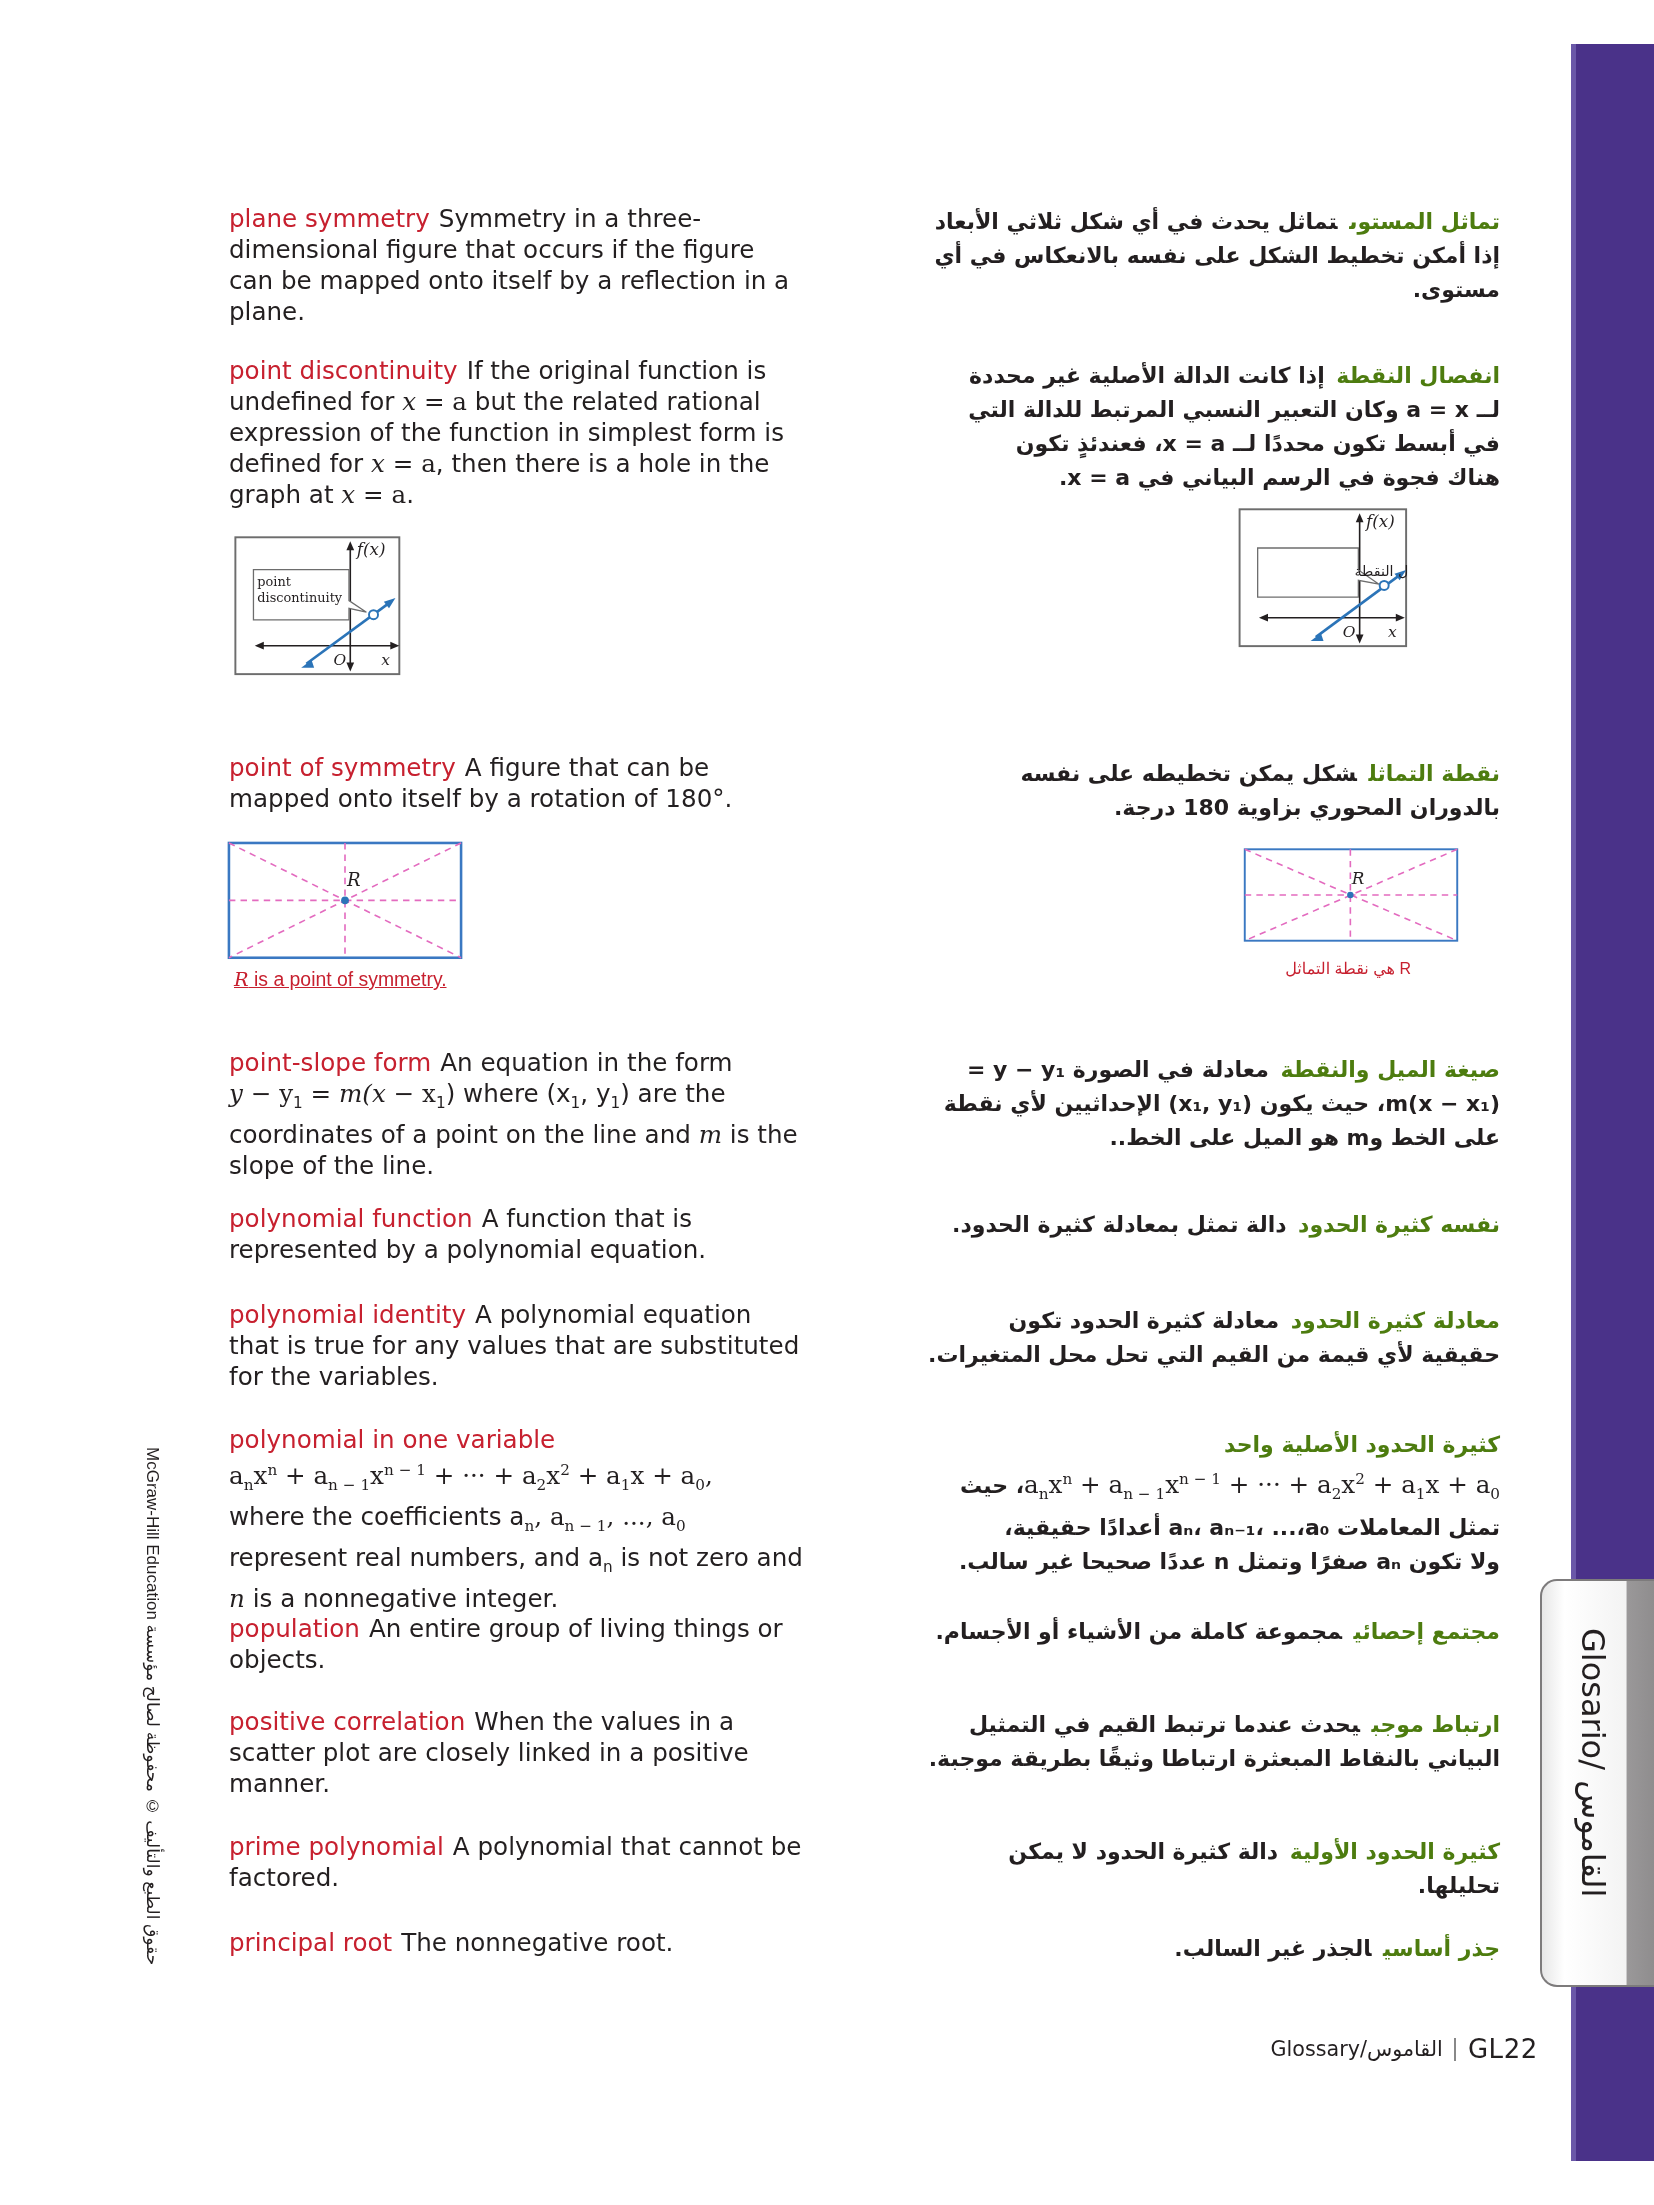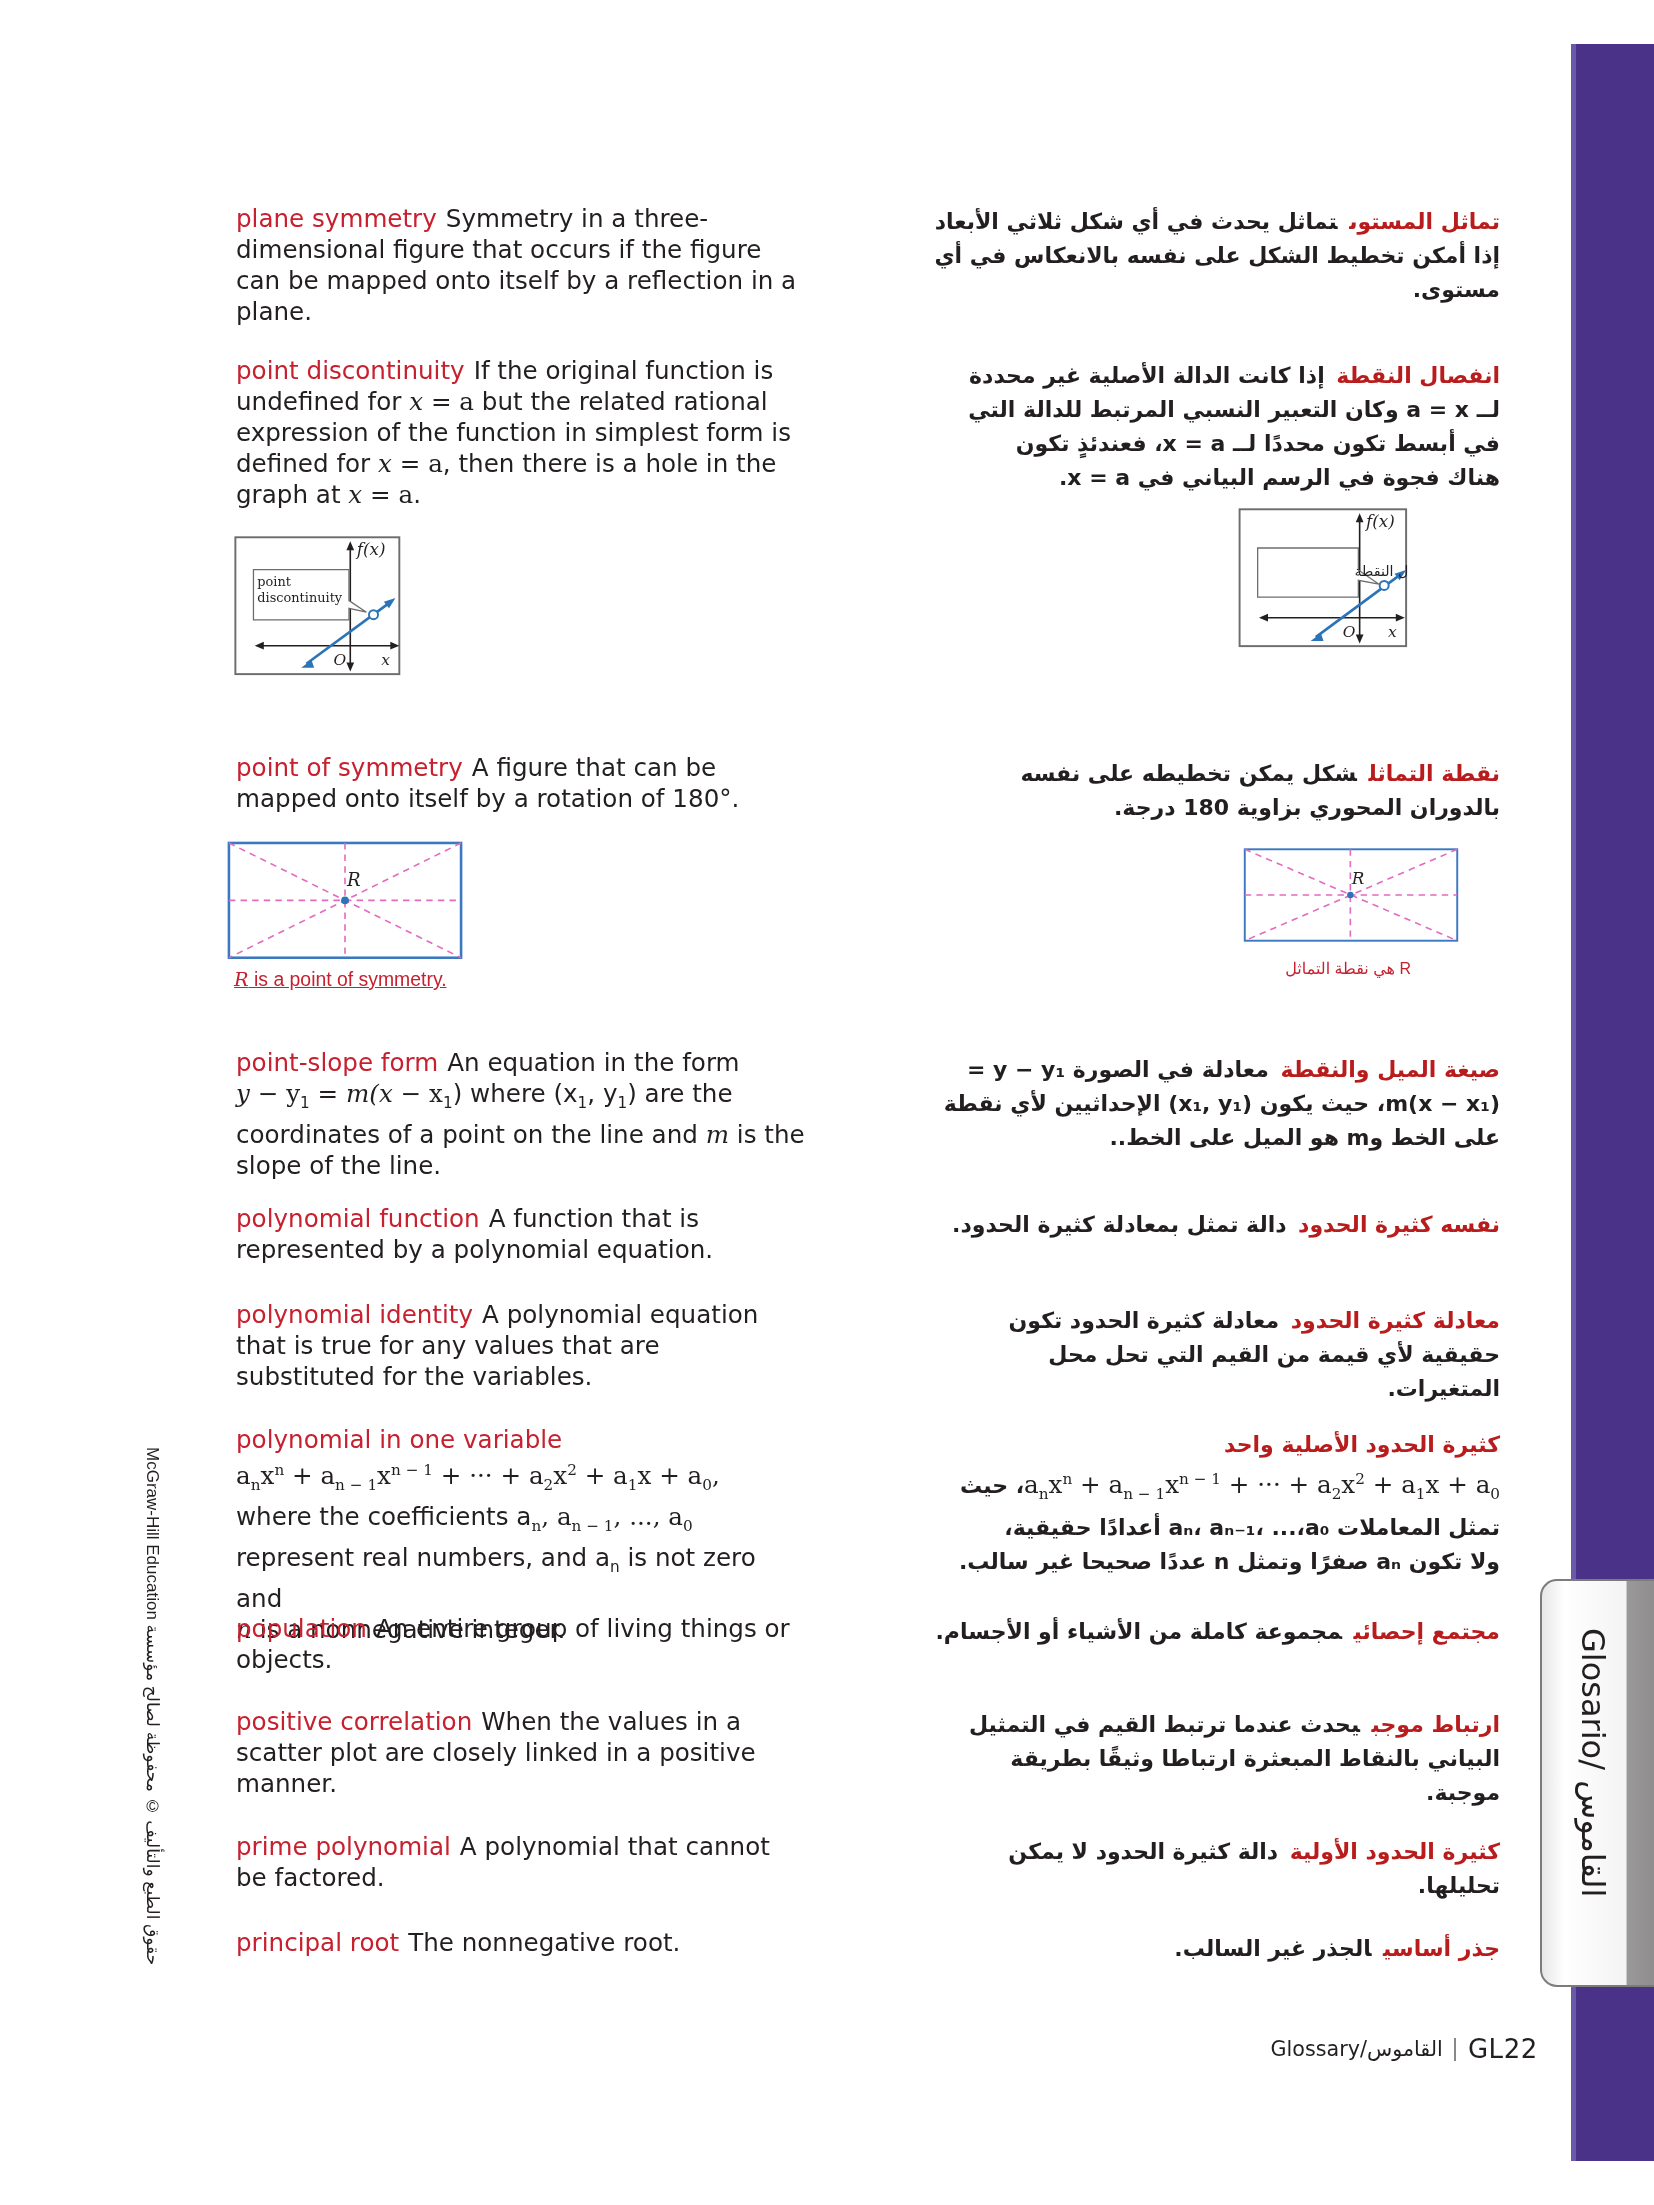--- a/index.html
+++ b/index.html
@@ -40,23 +40,23 @@
     position: absolute; left: 224px; top: 0; width: 582px;
     font-family: "DejaVu Sans", sans-serif;
     font-size: 24.6px; line-height: 31px; color: #231f20;
   }
   .col-ar {
     position: absolute; left: 918px; top: 0; width: 582px;
     direction: rtl; text-align: right;
     font-family: "DejaVu Sans", sans-serif;
     font-weight: bold; font-size: 22px; line-height: 34px; color: #231f20;
   }
-  .entry { position: absolute; left: 12px; right: 0; }
+  .entry { position: absolute; left: 5px; right: 0; }
   .term { color: #c7202f; }
-  .col-ar .term { color: #b91c1c; }
+  .col-ar .term { color: #4d7c0f; }
   .def { margin-left: 9px; }
   .col-ar .def { margin-left: 0; margin-right: 11.6px; }
   .math { font-family: "DejaVu Serif", serif; font-style: italic; }
   .math-up { font-family: "DejaVu Serif", serif; }
   sub, sup { font-size: 62%; }
   .fig {
     position: absolute;
   }
   .fig svg text { font-family: "DejaVu Serif", serif; }
   .caption {

